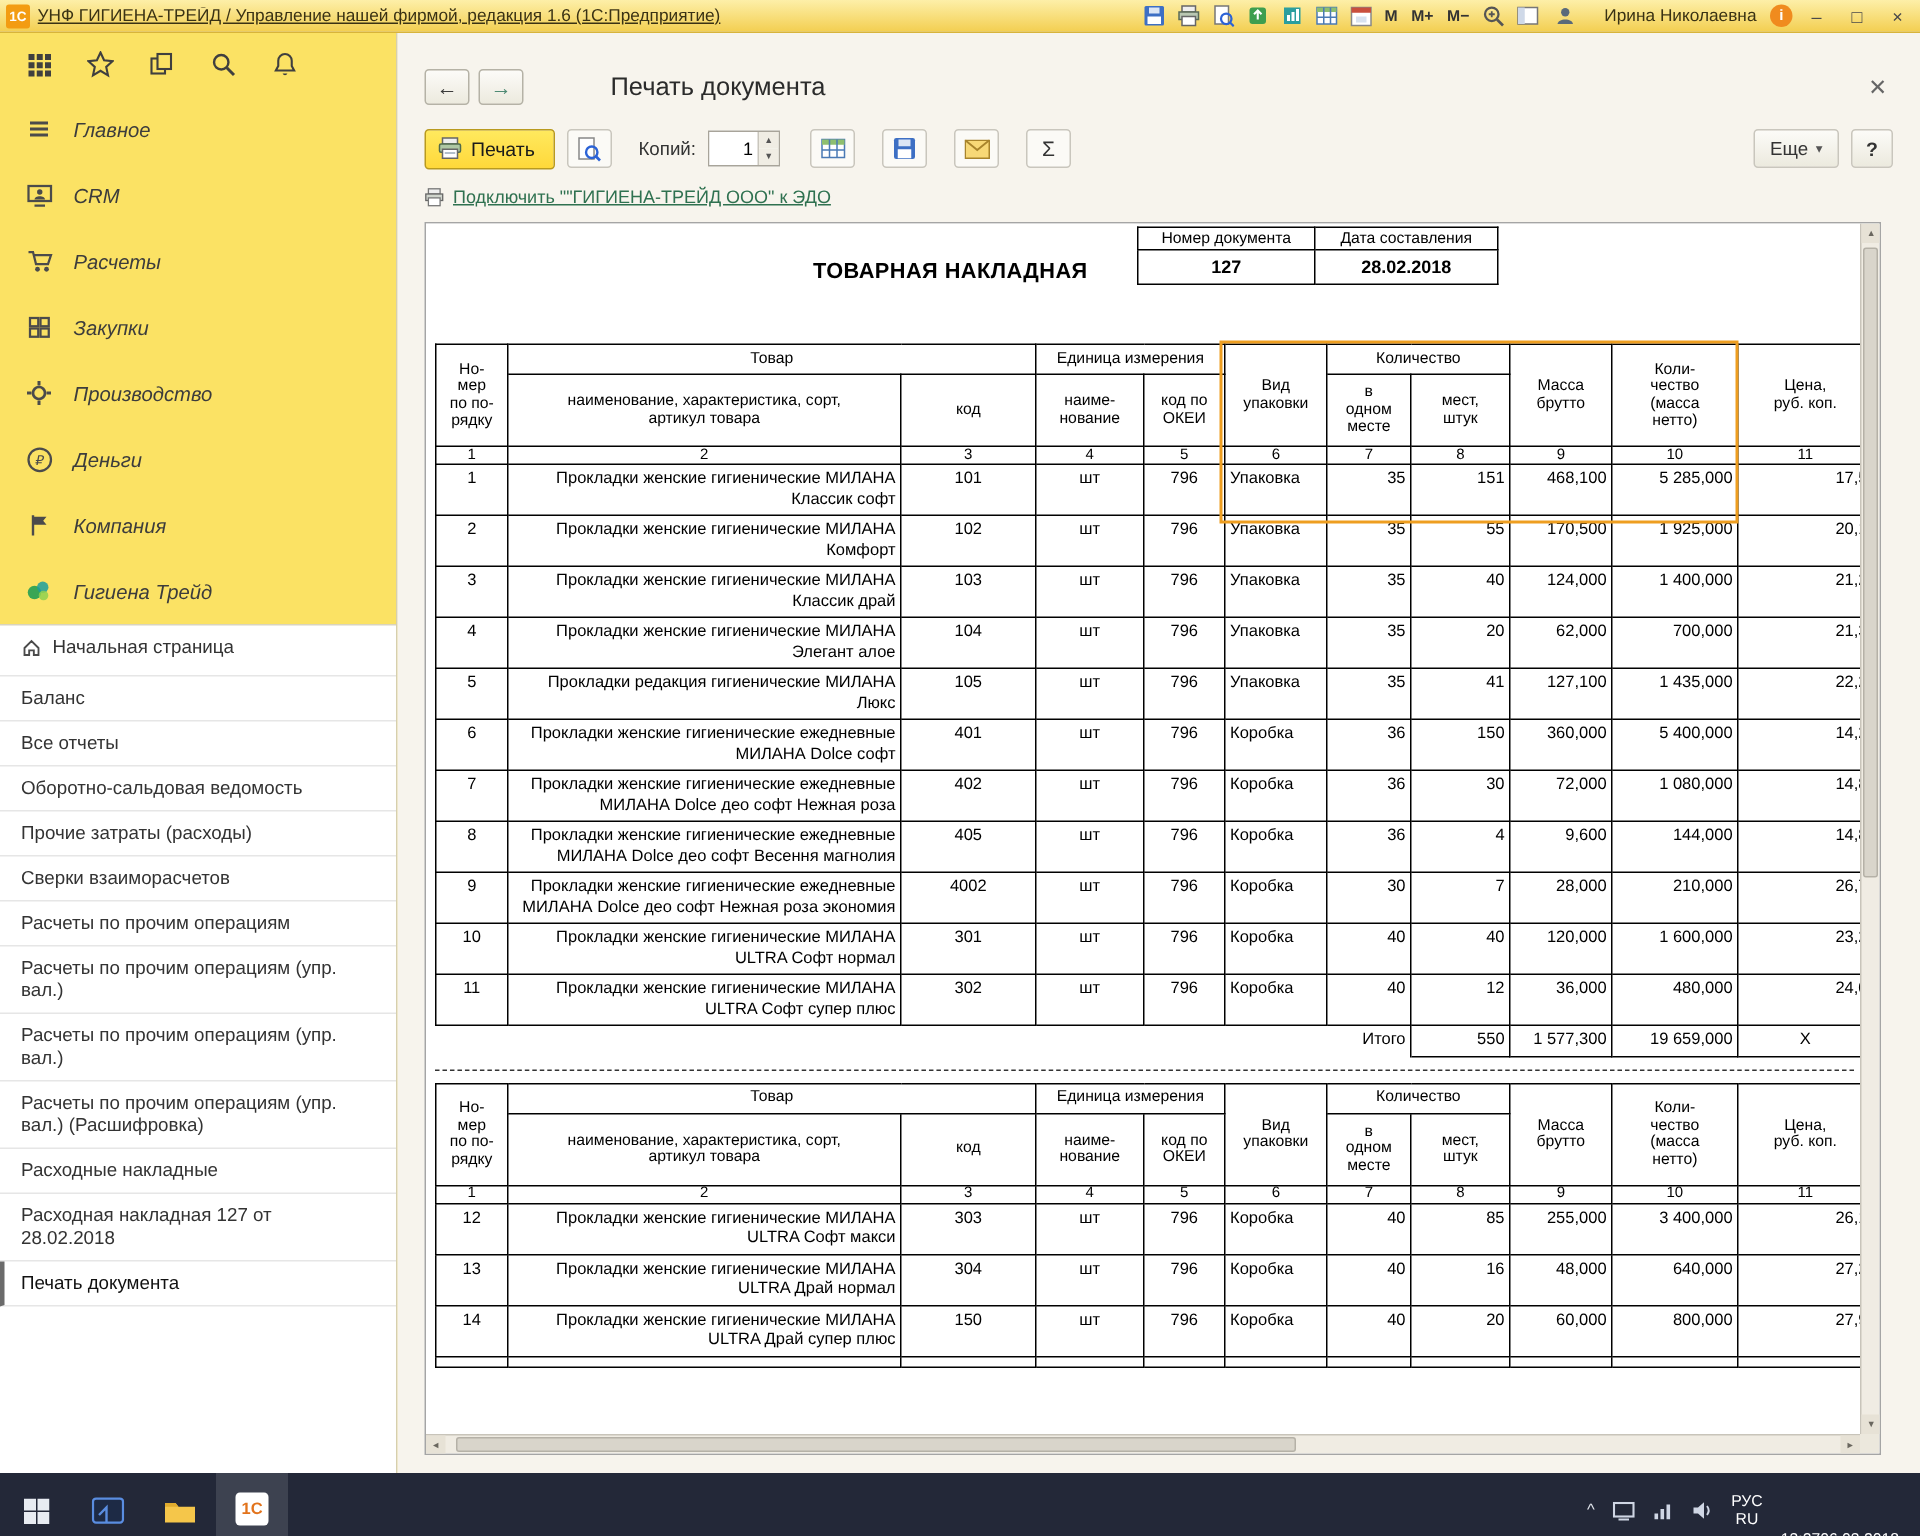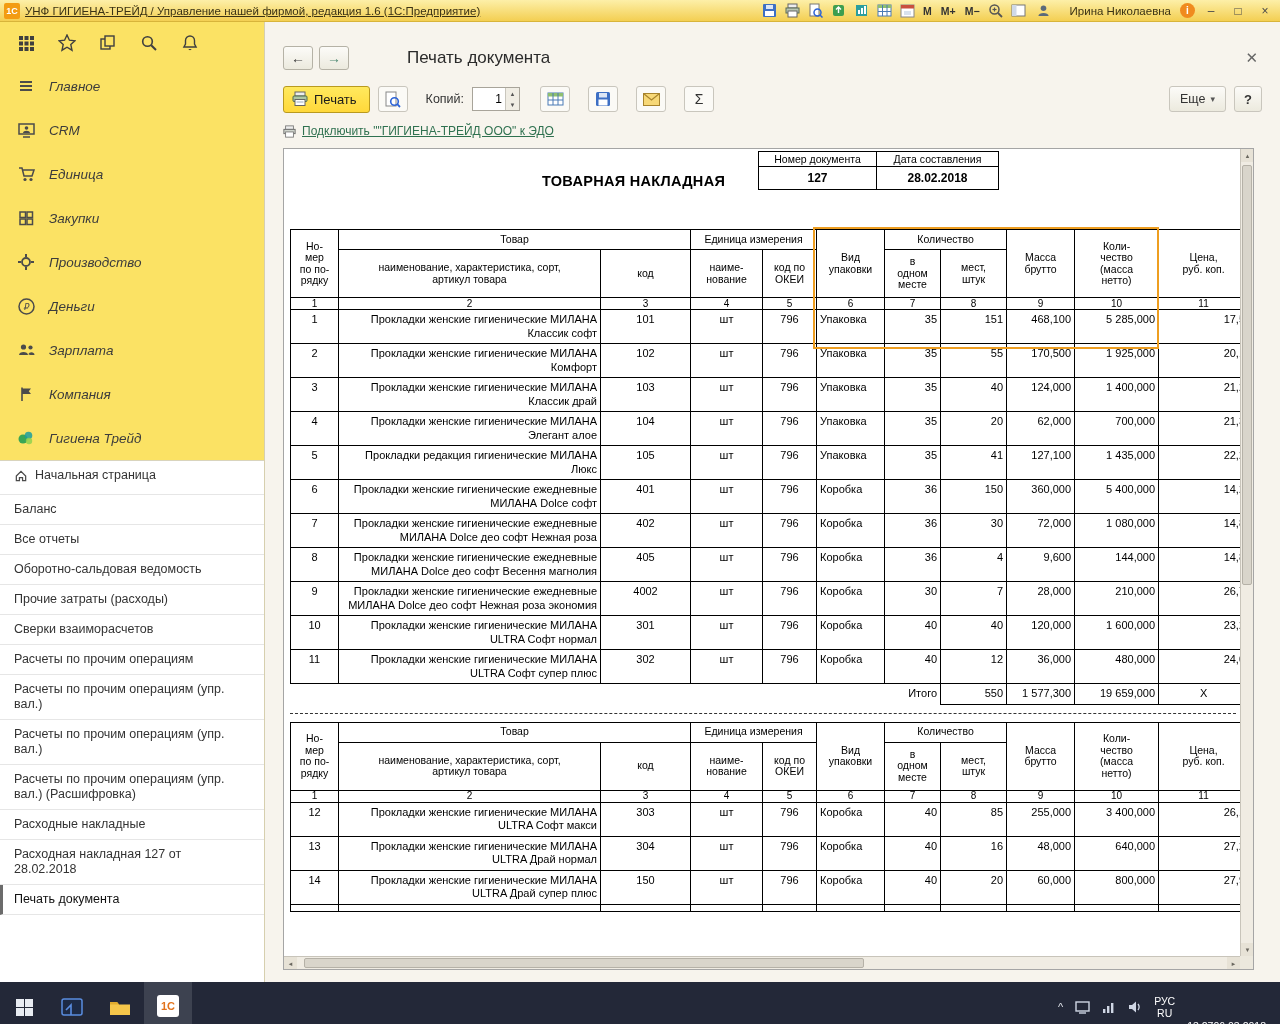--- a/index.html
+++ b/index.html
@@ -264,21 +264,21 @@
           <span>CRM</span>
         </div>
         <div class="smi">
           <span class="mico">
               <svg width="19" height="19" viewBox="0 0 19 19">
                 <path d="M2 3 h3 l2 8 h8 l2-6 H6" fill="none" stroke="#4b4b4b" stroke-width="1.5"></path>
                 <circle cx="8" cy="14.5" r="1.6" fill="#4b4b4b"></circle>
                 <circle cx="14" cy="14.5" r="1.6" fill="#4b4b4b"></circle>
               </svg>
             </span>
-          <span>Единица</span>
+          <span>Расчеты</span>
         </div>
         <div class="smi">
           <span class="mico">
               <svg width="18" height="18" viewBox="0 0 18 18" fill="none" stroke="#4b4b4b" stroke-width="1.5">
                 <rect x="3" y="3" width="5.5" height="5.5"></rect>
                 <rect x="10" y="3" width="5.5" height="5.5"></rect>
                 <rect x="3" y="10" width="5.5" height="5.5"></rect>
                 <rect x="10" y="10" width="5.5" height="5.5"></rect>
               </svg>
             </span>
@@ -297,31 +297,20 @@
           <span>Производство</span>
         </div>
         <div class="smi">
           <span class="mico">
               <svg width="19" height="19" viewBox="0 0 19 19">
                 <circle cx="9.5" cy="9.5" r="7.5" fill="none" stroke="#4b4b4b" stroke-width="1.5"></circle>
                 <text x="9.5" y="13" text-anchor="middle" font-size="9" fill="#4b4b4b" font-family="DejaVu Sans">₽</text>
               </svg>
             </span>
           <span>Деньги</span>
-        </div>
-        <div class="smi">
-          <span class="mico">
-              <svg width="19" height="19" viewBox="0 0 19 19" fill="#4b4b4b">
-                <circle cx="6.5" cy="6" r="2.6"></circle>
-                <path d="M2 14 c0-4 9-4 9 0 z"></path>
-                <circle cx="13.5" cy="6.5" r="2.1"></circle>
-                <path d="M11.5 13.5 c.4-3 6-3 6 .5 h-4"></path>
-              </svg>
-            </span>
-          <span>Зарплата</span>
         </div>
         <div class="smi">
           <span class="mico">
               <svg width="18" height="18" viewBox="0 0 18 18">
                 <line x1="5" y1="2.5" x2="5" y2="16" stroke="#4b4b4b" stroke-width="1.6"></line>
                 <path d="M5 3.5 h9 l-2.2 2.7 2.2 2.7 h-9 z" fill="#4b4b4b"></path>
               </svg>
             </span>
           <span>Компания</span>
         </div>

